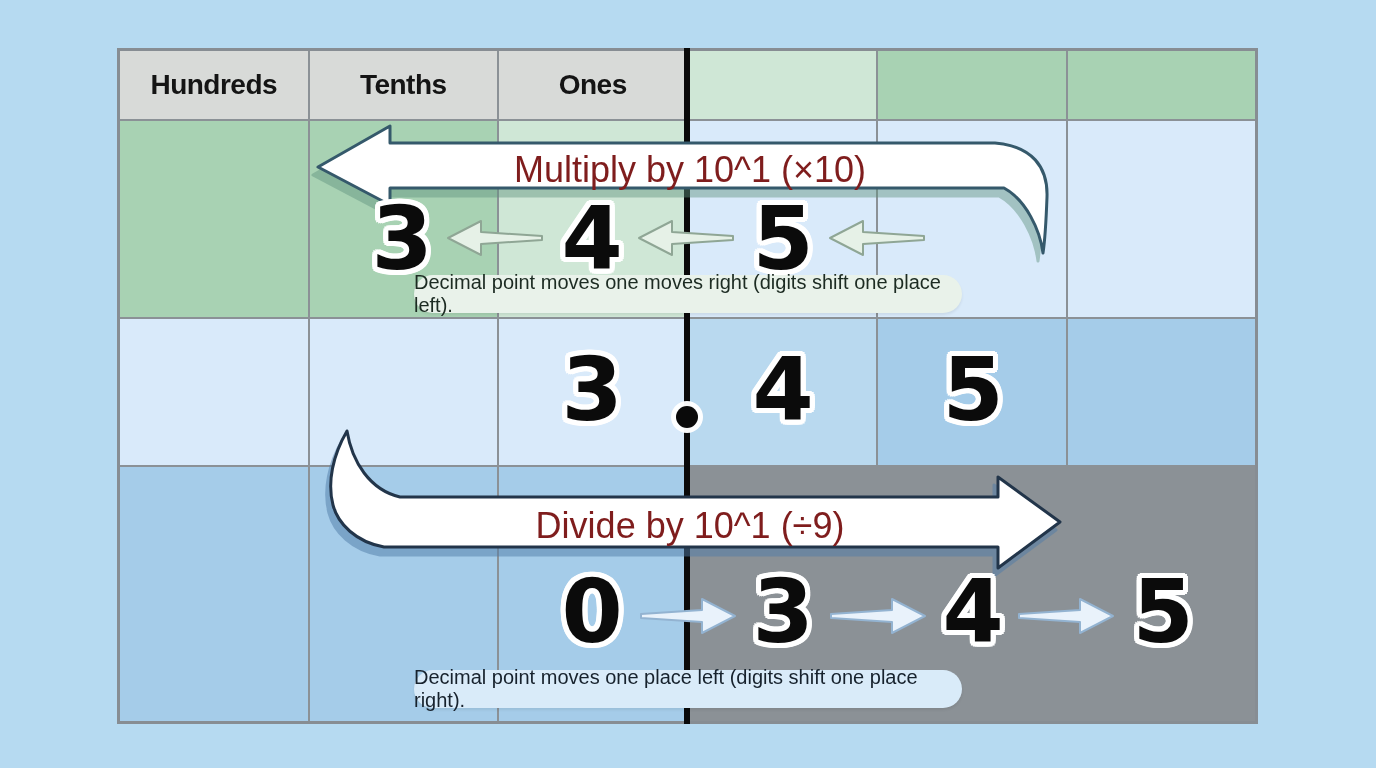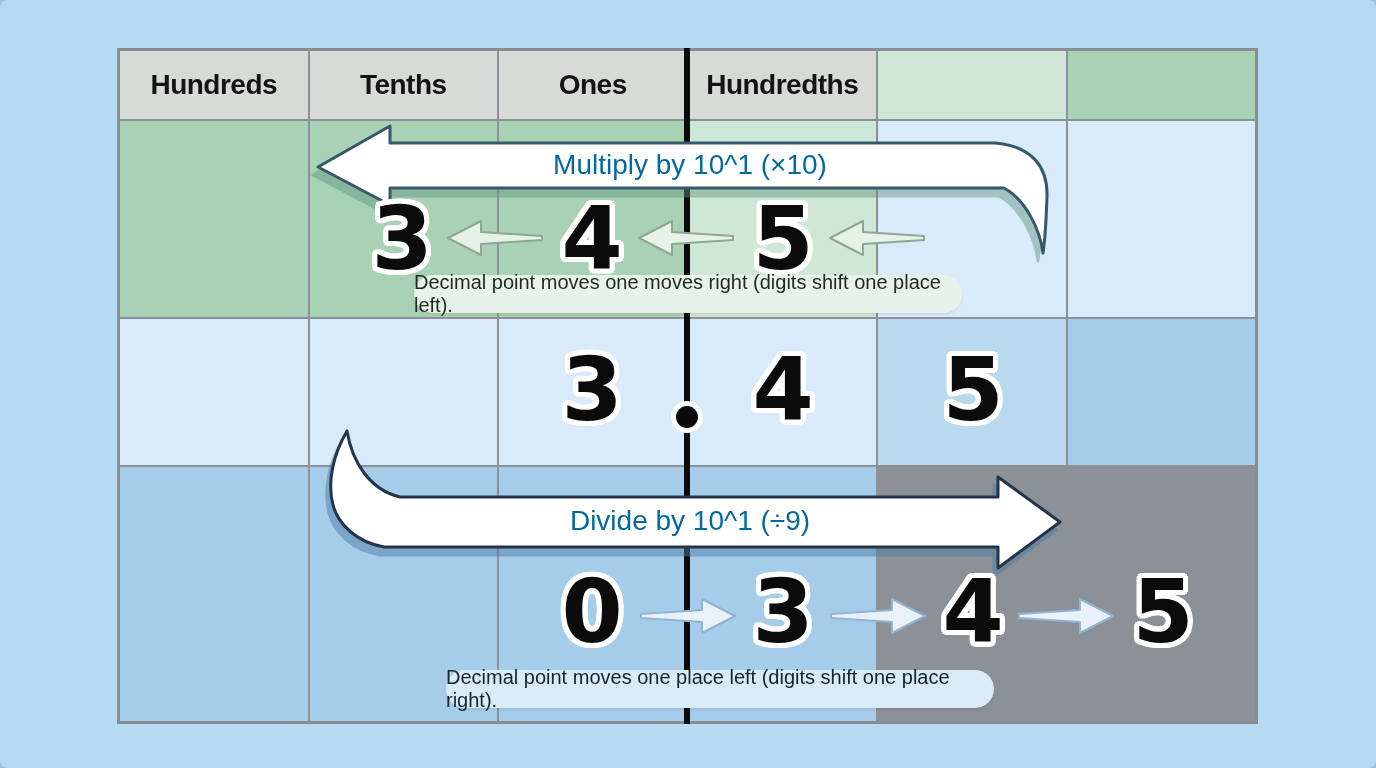--- a/index.html
+++ b/index.html
@@ -1,20 +1,19 @@
 <!DOCTYPE html>
 <html><head>
 <meta charset="utf-8">
 <style>
   html,body{margin:0;padding:0;background:#9cc3de;}
   #canvas{
     position:relative;width:1376px;height:768px;overflow:hidden;
     background:#b6daf1;
     font-family:"Liberation Sans","DejaVu Sans",sans-serif;
-    border-radius:8px;
   }
   
   #pv-table{
     position:absolute;left:117px;top:48px;width:1141px;height:676px;
     display:grid;grid-template-columns:repeat(6,1fr);
     grid-template-rows:68px 196px 146px 1fr;
     gap:2px;background:#8b9196;border:3px solid #878d93;
     box-sizing:border-box;z-index:1;
   }
   .cell{position:relative;}
@@ -31,21 +30,21 @@
   #divider{
     position:absolute;left:684px;top:48px;width:6px;height:676px;
     background:#0a0a0a;z-index:2;
   }
   
   .big-arrow{position:absolute;z-index:3;}
   #mul-arrow{left:295px;top:112px;filter:drop-shadow(-5px 8px 0 rgba(96,146,126,0.45));}
   #div-arrow{left:315px;top:420px;filter:drop-shadow(-4px 8px 0 rgba(80,124,168,0.5));}
   .arrow-label{
     position:absolute;width:700px;text-align:center;z-index:4;
-    font-size:28px;color:#0369a1;
+    font-size:36px;color:#7f1d1d;
   }
   #mul-label{left:340px;top:149px;}
   #div-label{left:340px;top:505px;}
   
   .small-arrow{position:absolute;z-index:4;}
   
   .digit{
     position:absolute;z-index:5;transform:translate(-50%,-54%);
     font-family:"DejaVu Sans",sans-serif;font-weight:bold;font-size:88px;
     color:#0b0b0b;line-height:1;
@@ -61,33 +60,32 @@
     background:#0a0a0a;border-radius:50%;z-index:6;
     box-shadow:0 0 0 5px rgba(255,255,255,0.97);
   }
   
   .pill{
     position:absolute;left:414px;width:548px;height:38px;border-radius:19px;
     display:flex;align-items:center;justify-content:center;z-index:7;
     font-size:20px;box-shadow:0 2px 3px rgba(0,0,0,0.07);
   }
   #pill-mul{top:275px;background:#e9f2ea;color:#1c2b22;}
-  #pill-div{top:670px;background:#d9ebf9;color:#17222d;margin-left:32px;}
+  #pill-div{top:670px;background:#d9ebf9;color:#17222d;}
 </style>
 </head>
 <body>
 
 <div id="canvas">
 
   <div id="pv-table">
 
     <div class="cell hdr">Hundreds</div>
     <div class="cell hdr">Tenths</div>
     <div class="cell hdr">Ones</div>
-    <div class="cell hdr">Hundredths</div>
 
     <div class="cell g-light"></div>
     <div class="cell g-dark"></div>
     <div class="cell g-dark"></div>
     <div class="cell g-dark"></div>
     <div class="cell g-dark"></div>
     <div class="cell g-light"></div>
 
     <div class="cell m-blue"></div>
     <div class="cell m-blue"></div>

